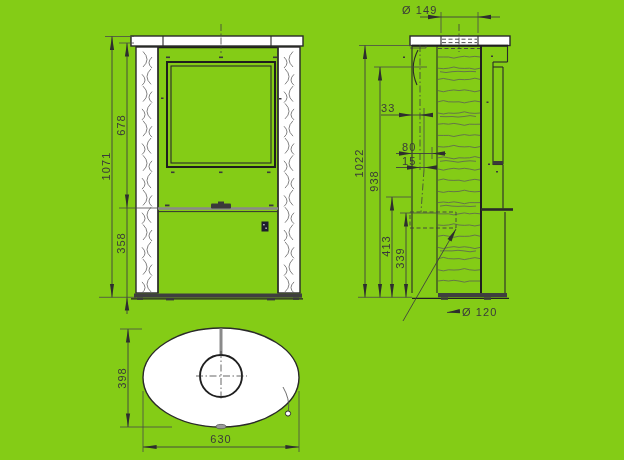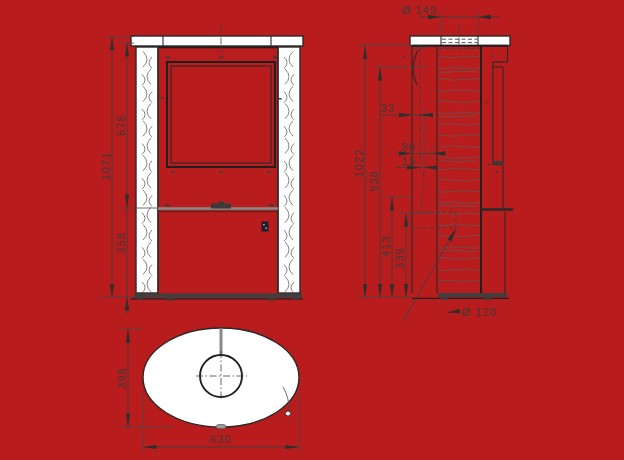--- a/index.html
+++ b/index.html
@@ -1,16 +1,16 @@
 <!DOCTYPE html>
 <html><head>
 <meta charset="utf-8">
 <style>
   html,body{margin:0;padding:0;background:#ffffff;}
-  .canvas{position:relative;width:624px;height:460px;background:#b91c1c;overflow:hidden;}
+  .canvas{position:relative;width:624px;height:460px;background:#84cc16;overflow:hidden;}
   .txt{font-family:"Liberation Sans",sans-serif;font-size:11px;fill:#3a3a3a;letter-spacing:1.1px;}
   .txtm{text-anchor:middle;}
   .ln{stroke:#2a2a2a;stroke-width:1.1;fill:none;}
   .lnw{stroke:#2a2a2a;stroke-width:1.4;fill:#ffffff;}
   .ln2{stroke:#1f1f1f;stroke-width:2;fill:none;}
   .thin{stroke:#4a4a4a;stroke-width:0.8;fill:none;}
   .dim{stroke:#3f3f3f;stroke-width:0.9;fill:none;}
   .dash{stroke:#3f3f3f;stroke-width:0.9;fill:none;stroke-dasharray:4 2.5;}
   .cl{stroke:#3f3f3f;stroke-width:0.8;fill:none;stroke-dasharray:7 2.5 1.5 2.5;}
   .arr{fill:#2e2e2e;stroke:none;}

